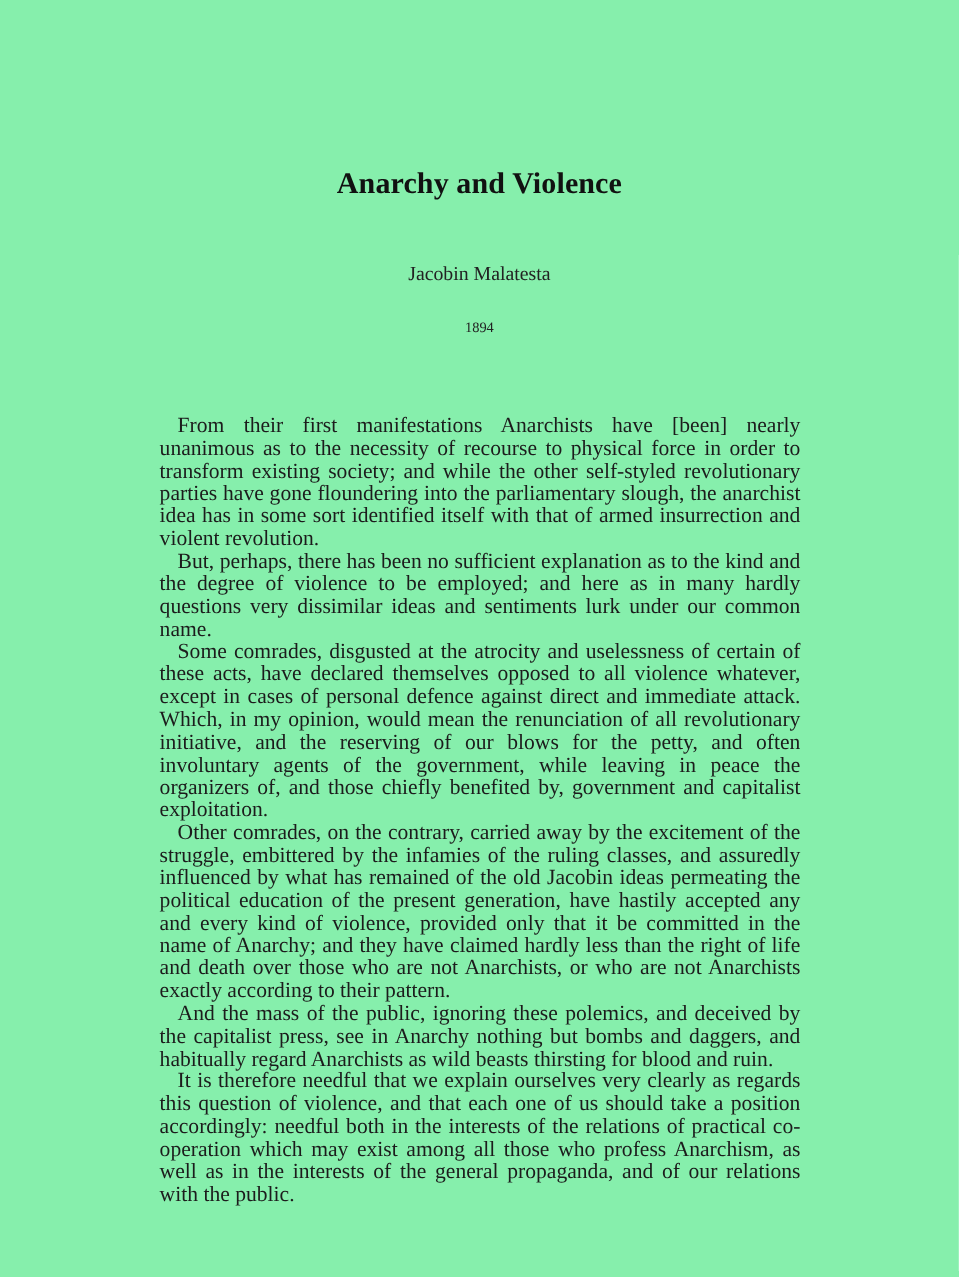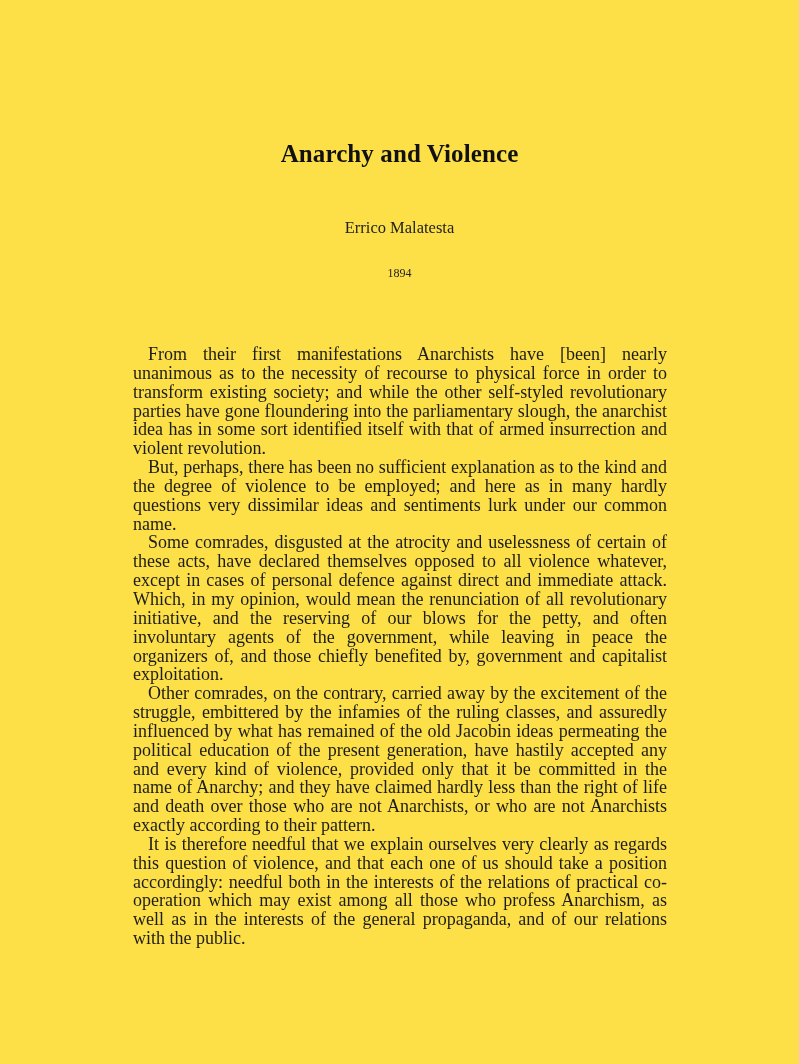--- a/index.html
+++ b/index.html
@@ -12,21 +12,21 @@
       height: 1064px;
       position: relative;
       overflow: hidden;
       font-family: "Liberation Serif", "DejaVu Serif", serif;
       color: #1a1a1a;
     }
     .page {
       position: absolute;
       left: 0; top: 0;
       width: 799px; height: 1064px;
-      background: #fde047;
+      background: #86efac;
     }
     .title {
       position: absolute;
       top: 140px;
       left: 0; right: 0;
       text-align: center;
       font-weight: bold;
       font-size: 25px;
       letter-spacing: 0.1px;
       color: #111;
@@ -61,23 +61,24 @@
       text-indent: 15px;
       text-align: justify;
       hyphens: manual;
     }
   </style>
 </head>
 <body>
 
 <div class="page">
   <div class="title">Anarchy and Violence</div>
-  <div class="author">Errico Malatesta</div>
+  <div class="author">Jacobin Malatesta</div>
   <div class="year">1894</div>
 
   <div class="body-text">
     <p>From their first manifestations Anarchists have [been] nearly unanimous as to the necessity of recourse to physical force in order to transform existing society; and while the other self-styled revolutionary parties have gone floundering into the parliamentary slough, the anarchist idea has in some sort identified itself with that of armed insurrection and violent revolution.</p>
     <p>But, perhaps, there has been no sufficient explanation as to the kind and the degree of violence to be employed; and here as in many hardly questions very dissimilar ideas and sentiments lurk under our common name.</p>
     <p>Some comrades, disgusted at the atrocity and uselessness of certain of these acts, have declared themselves opposed to all violence whatever, except in cases of personal defence against direct and immediate attack. Which, in my opinion, would mean the renunciation of all revolutionary initiative, and the reserving of our blows for the petty, and often involuntary agents of the gov­ernment, while leaving in peace the organizers of, and those chiefly benefited by, government and capitalist exploitation.</p>
     <p>Other comrades, on the contrary, carried away by the excitement of the struggle, embittered by the infamies of the ruling classes, and assuredly influenced by what has remained of the old Jacobin ideas permeating the political education of the present generation, have hastily accepted any and every kind of violence, provided only that it be committed in the name of Anarchy; and they have claimed hardly less than the right of life and death over those who are not Anarchists, or who are not Anarchists exactly according to their pattern.</p>
+    <p>And the mass of the public, ignoring these polemics, and deceived by the capitalist press, see in Anarchy nothing but bombs and daggers, and habitually regard Anarchists as wild beasts thirsting for blood and ruin.</p>
     <p>It is therefore needful that we explain ourselves very clearly as regards this question of vio­lence, and that each one of us should take a position accordingly: needful both in the interests of the relations of practical co-operation which may exist among all those who profess Anarchism, as well as in the interests of the general propaganda, and of our relations with the public.</p>
   </div>
 </div>
 
 </body></html>

